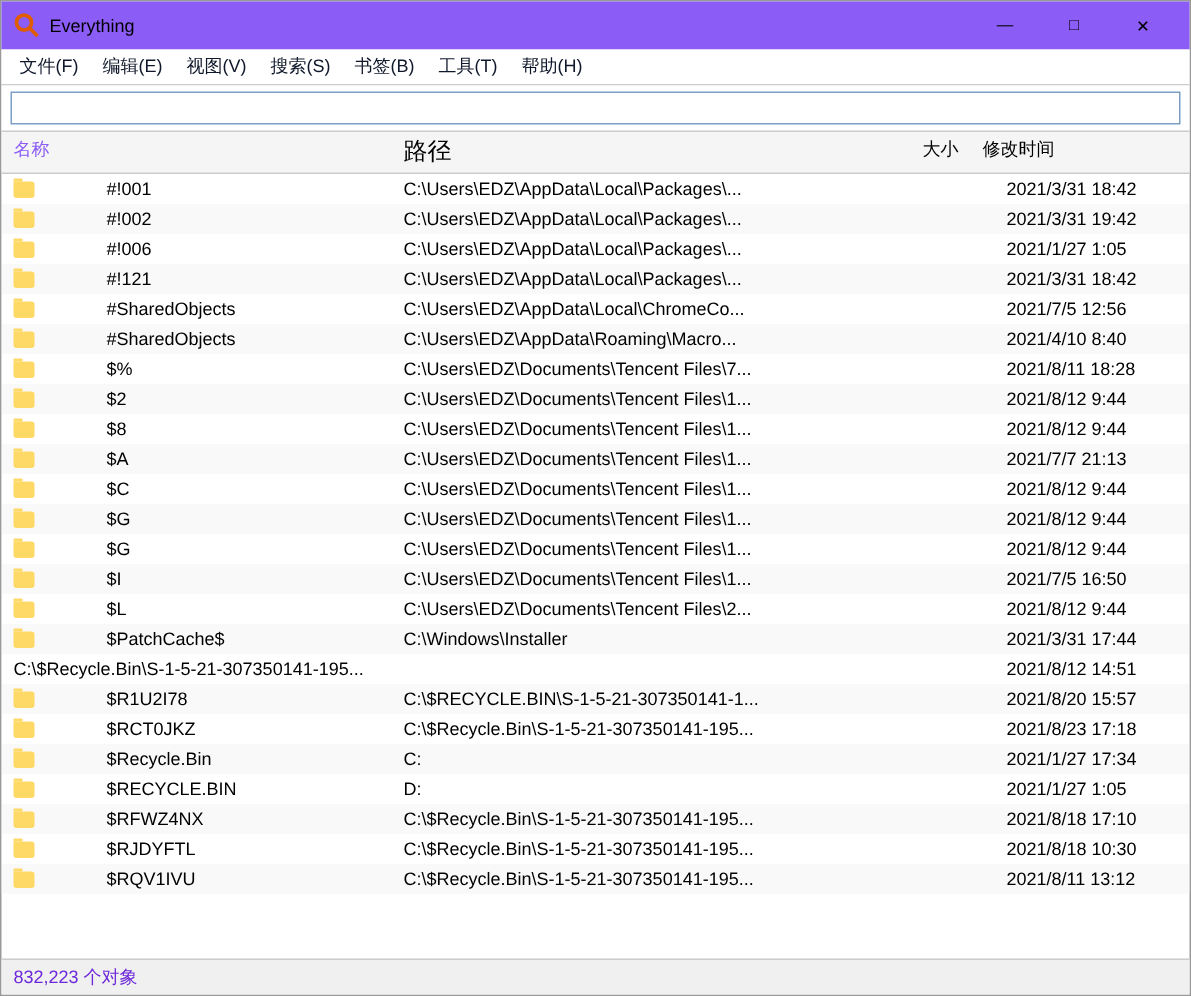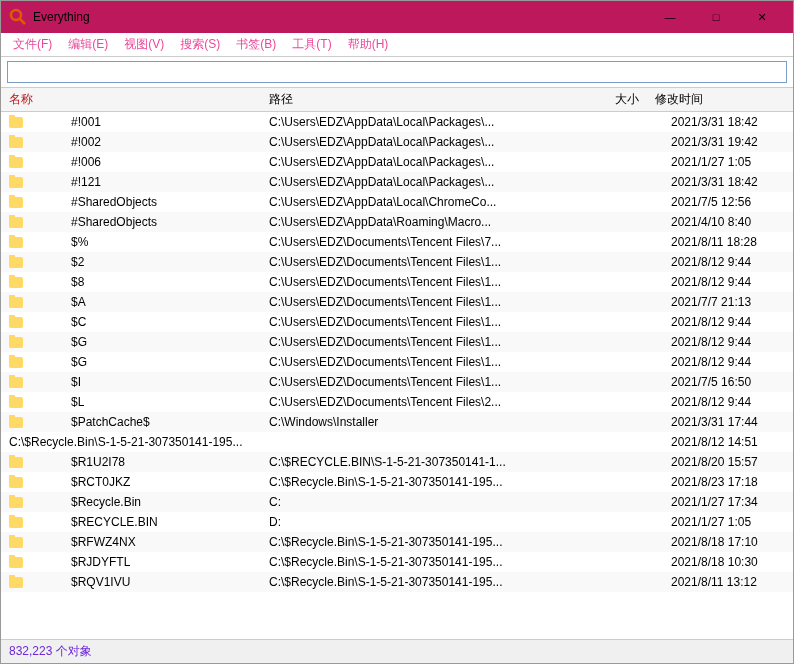--- a/index.html
+++ b/index.html
@@ -13,21 +13,21 @@
     }
     .window {
       width: 794px;
       height: 664px;
       background: #fff;
       border: 1px solid #999;
       display: flex;
       flex-direction: column;
     }
     .title-bar {
-      background: #be185d;
+      background: #8b5cf6;
       height: 32px;
       display: flex;
       align-items: center;
       padding: 0 8px;
       border-bottom: none;
       user-select: none;
     }
     .title-bar-left {
       display: flex;
       align-items: center;
@@ -64,21 +64,21 @@
       display: flex;
       align-items: center;
       padding: 0 4px;
       border-bottom: 1px solid #ccc;
       background: #fff;
     }
     .menu-item {
       padding: 2px 8px;
       cursor: pointer;
       font-size: 12px;
-      color: #ec4899;
+      color: #0f172a;
       text-align: center;
     }
     .search-bar {
       padding: 4px 6px;
       border-bottom: 1px solid #ccc;
       background: #fff;
     }
     .search-input {
       width: 100%;
       height: 22px;
@@ -91,27 +91,27 @@
       display: flex;
       background: #f5f5f5;
       border-bottom: 1px solid #ccc;
       padding: 3px 0;
       position: relative;
     }
     .col-name {
       width: 260px;
       padding: 0 8px;
       font-weight: normal;
-      color: #b91c1c;
+      color: #8b5cf6;
       font-size: 12px;
     }
     .col-path {
       flex: 1;
       padding: 0 8px;
-      font-size: 12px;
+      font-size: 16px;
     }
     .col-size {
       width: 80px;
       padding: 0 8px;
       font-size: 12px;
       text-align: right;
     }
     .col-date {
       width: 130px;
       padding: 0 8px;

